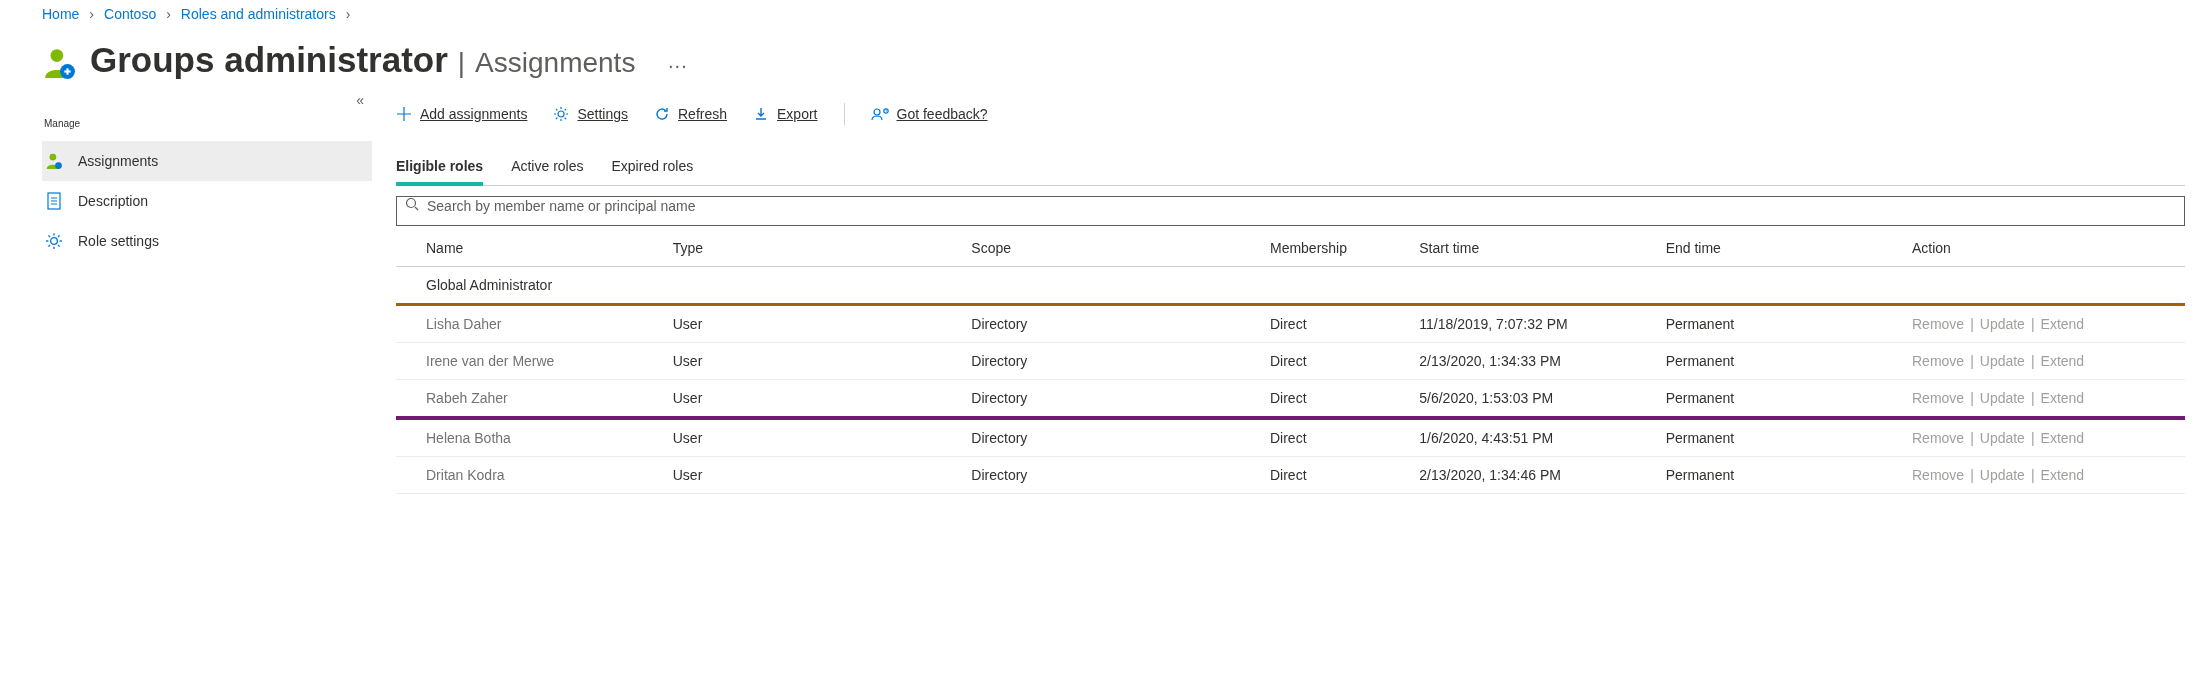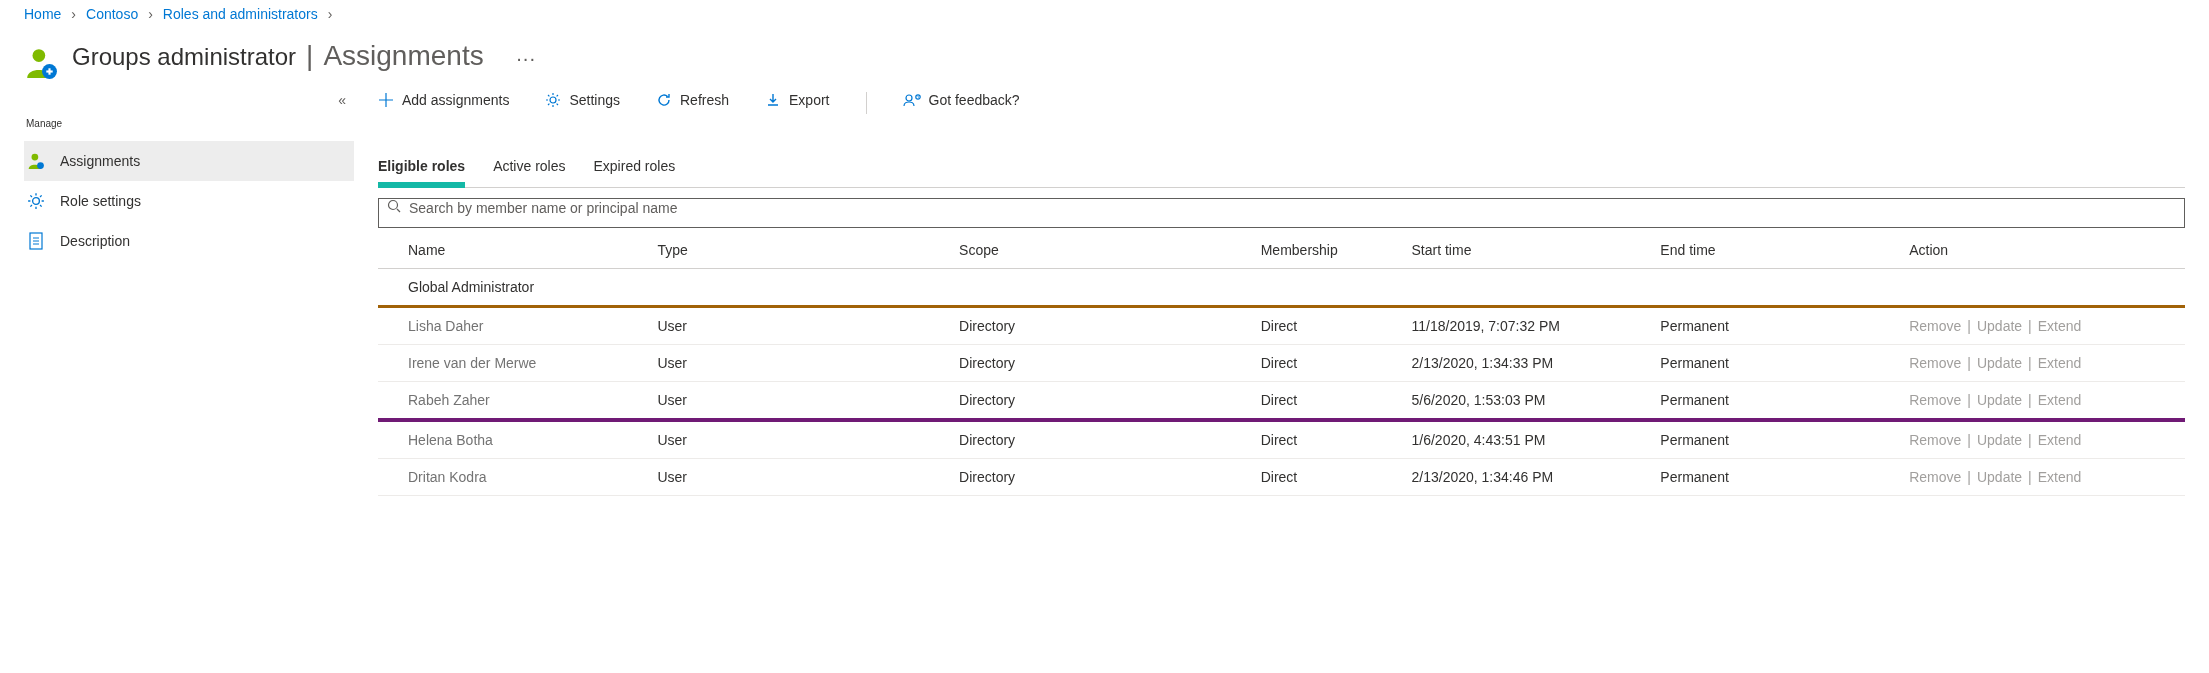--- a/index.html
+++ b/index.html
@@ -4,33 +4,33 @@
 <style>
   * { box-sizing: border-box; }
   body {
     margin: 0;
     font-family: "Segoe UI", Arial, sans-serif;
     font-size: 14px;
     color: #323130;
     background: #fff;
     width: 2209px;
   }
-  .page { padding: 6px 0 0 24px; }
+  .page { padding: 6px 0 0 24px; margin-left: 18px; }
 
   
   .breadcrumb { display: flex; align-items: center; gap: 10px; font-size: 14px; }
   .breadcrumb a { color: #0078d4; text-decoration: none; cursor: pointer; }
   .breadcrumb .chev { color: #605e5c; }
 
   
   .header-row { display: flex; align-items: flex-start; margin-top: 18px; }
   .header-icon { width: 34px; height: 34px; margin-right: 14px; margin-top: 6px; }
   .header-text { display: flex; flex-direction: column; }
   .title-line { display: flex; align-items: baseline; gap: 10px; }
-  .title-bold { font-size: 24px; font-weight: 400; color: #323130; }
+  .title-bold { font-size: 35px; font-weight: 700; color: #323130; }
   .title-thin { font-size: 28px; font-weight: 300; color: #605e5c; }
   .title-ellipsis { font-size: 20px; color: #605e5c; margin-left: 22px; }
   .subtitle-box {
     border: 3px solid #e3343c;
     padding: 2px 8px;
     margin-top: 4px;
     width: fit-content;
   }
   .subtitle-text { font-size: 14px; color: #323130; }
 
@@ -41,29 +41,29 @@
   .side-section { margin-top: 26px; font-size: 10px; font-weight: 400; color: #323130; padding-left: 2px; }
   .side-items { margin-top: 12px; }
   .side-item { display: flex; align-items: center; height: 40px; padding-left: 2px; cursor: pointer; }
   .side-item.selected { background: #ededed; }
   .side-item .si-icon { width: 20px; display: flex; justify-content: center; margin-right: 14px; }
   .side-item .si-label { font-size: 14px; color: #323130; }
 
   .main { flex: 1; padding-left: 24px; padding-right: 24px; }
 
   
-  .toolbar { display: flex; align-items: flex-start; gap: 36px; height: 44px; }
+  .toolbar { display: flex; align-items: center; gap: 26px; height: 44px; text-decoration: underline; }
   .tbtn { display: flex; align-items: center; gap: 8px; cursor: pointer; color: #323130; }
   .tbtn .ticon { color: #0078d4; display: flex; align-items: center; }
   .tdiv { width: 1px; height: 22px; background: #d2d0ce; }
 
   
   .tabs { display: flex; gap: 28px; border-bottom: 1px solid #d2d0ce; margin-top: 14px; }
   .tab { padding: 8px 0; cursor: pointer; font-size: 14px; color: #323130; }
-  .tab.active { font-weight: 600; border-bottom: 6px solid #14b8a6; margin-bottom: -1px; }
+  .tab.active { font-weight: 600; border-bottom: 4px solid #14b8a6; margin-bottom: -1px; }
 
   
   .searchbox { display: flex; align-items: flex-start; border: 1px solid #605e5c; height: 30px; margin-top: 10px; padding: 0 8px; }
   .searchbox .sicon { color: #605e5c; margin-right: 6px; }
   .searchbox input { border: none; outline: none; width: 100%; font-size: 14px; color: #323130; }
   .searchbox input::placeholder { color: #605e5c; }
 
   
   table.grid { width: 100%; border-collapse: collapse; margin-top: 4px; }
   table.grid th { text-align: left; font-weight: 400; padding: 10px 8px; border-bottom: 1px solid #d2d0ce; color: #323130; }
@@ -131,37 +131,37 @@
               <svg width="18" height="18" viewBox="0 0 32 32">
                 <circle cx="14" cy="9" r="6" fill="#7fba00"></circle>
                 <path d="M3 30 C3 20 25 20 25 30 Z" fill="#7fba00"></path>
                 <circle cx="24" cy="24" r="6" fill="#0078d4"></circle>
               </svg>
             </span>
             <span class="si-label">Assignments</span>
           </div>
           <div class="side-item">
             <span class="si-icon">
-              <svg width="18" height="18" viewBox="0 0 16 16">
-                <circle cx="8" cy="8" r="3" fill="none" stroke="#0078d4" stroke-width="1.2"></circle>
-                <path d="M8 1v2M8 13v2M1 8h2M13 8h2M3 3l1.4 1.4M11.6 11.6L13 13M13 3l-1.4 1.4M4.4 11.6L3 13" stroke="#0078d4" stroke-width="1.2"></path>
-              </svg>
-            </span>
-            <span class="si-label">Role settings</span>
-          </div>
-          <div class="side-item">
-            <span class="si-icon">
               <svg width="16" height="18" viewBox="0 0 16 18">
                 <rect x="2" y="1" width="12" height="16" fill="none" stroke="#0078d4" stroke-width="1.2"></rect>
                 <line x1="5" y1="6" x2="11" y2="6" stroke="#0078d4"></line>
                 <line x1="5" y1="9" x2="11" y2="9" stroke="#0078d4"></line>
                 <line x1="5" y1="12" x2="11" y2="12" stroke="#0078d4"></line>
               </svg>
             </span>
             <span class="si-label">Description</span>
+          </div>
+          <div class="side-item">
+            <span class="si-icon">
+              <svg width="18" height="18" viewBox="0 0 16 16">
+                <circle cx="8" cy="8" r="3" fill="none" stroke="#0078d4" stroke-width="1.2"></circle>
+                <path d="M8 1v2M8 13v2M1 8h2M13 8h2M3 3l1.4 1.4M11.6 11.6L13 13M13 3l-1.4 1.4M4.4 11.6L3 13" stroke="#0078d4" stroke-width="1.2"></path>
+              </svg>
+            </span>
+            <span class="si-label">Role settings</span>
           </div>
         </div>
     </div>
 
     <div class="main">
 
       <div class="toolbar">
         <div class="tbtn">
           <span class="ticon">
             <svg width="16" height="16" viewBox="0 0 16 16">

